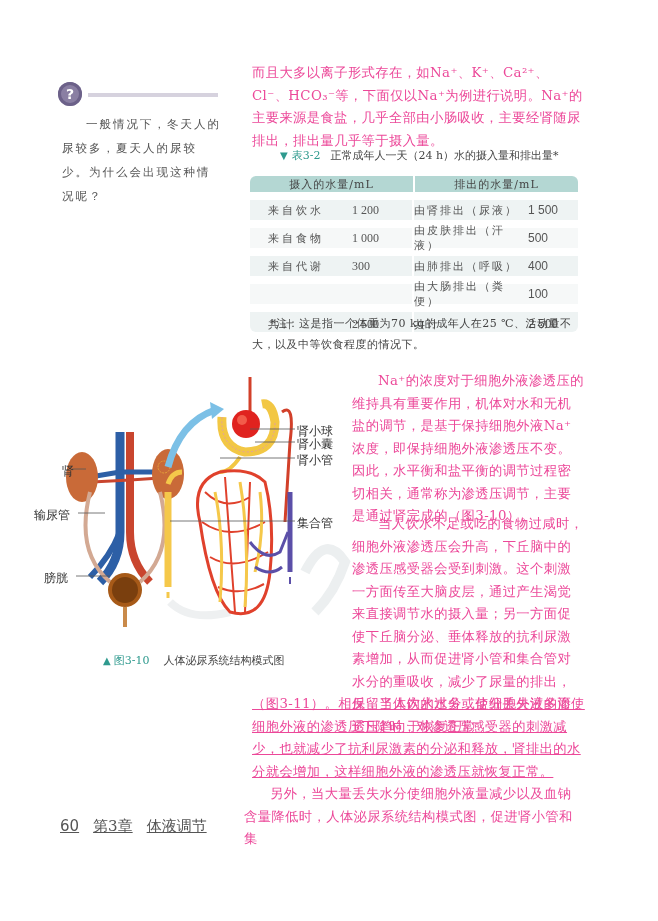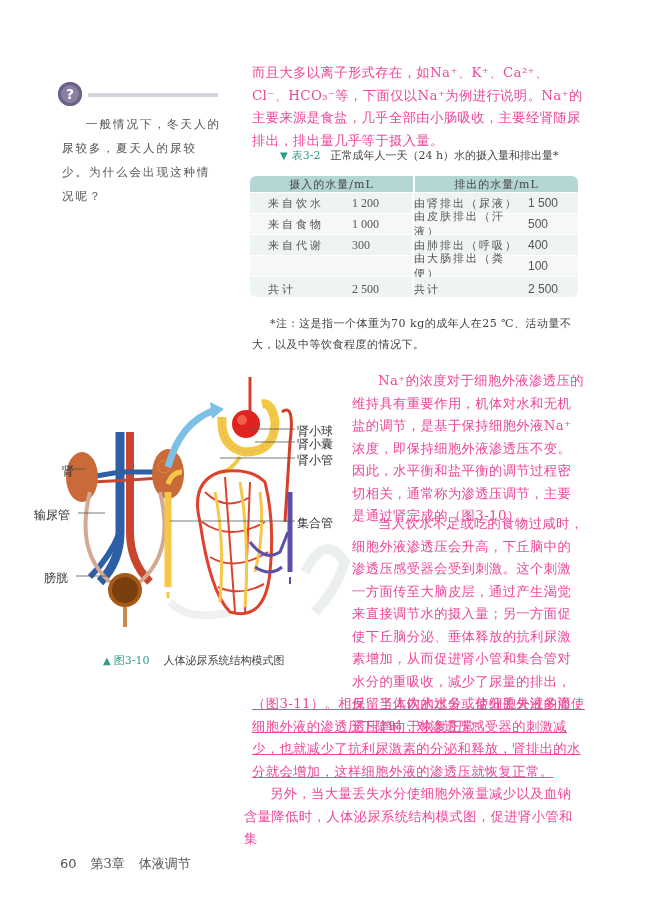--- a/index.html
+++ b/index.html
@@ -35,41 +35,41 @@
   .tbl {
     left:250px; top:176px; width:328px; border-radius:6px; overflow:hidden;
     font-size:11px; color:#555;
   }
   .tbl-head { display:flex; height:16px; }
   .tbl-head div {
     flex:1; background:#b4d7d3; display:flex; align-items:center; justify-content:center;
     letter-spacing:1px; color:#444;
   }
   .tbl-head div + div { margin-left:2px; }
-  .tbl-row { display:flex; height:20px; margin-top:1px; }
+  .tbl-row { display:flex; height:20px; margin-top:8px; }
   .tbl-row .cell { flex:1; background:#eef3f3; display:flex; align-items:center; }
   .tbl-row .cell + .cell { margin-left:2px; }
   .tbl-row.alt .cell { background:#f6f8f8; }
   .c-label { letter-spacing:3px; }
   .lcell .c-label { width:84px; padding-left:18px; }
   .lcell .c-val { font-family:"Liberation Serif",serif; font-size:12px; }
   .rcell .c-label { width:114px; letter-spacing:2px; }
   .rcell .c-val { font-family:Liberation Sans, sans-serif; font-size:12px; width:50px; text-align:left; }
   .tbl-foot .cell { height:24px; }
 
   .note { left:252px; top:313px; width:330px; font-size:11px; line-height:21px; color:#444; text-indent:18px; letter-spacing:0.5px; }
 
   
   .fig { left:50px; top:372px; width:320px; height:260px; }
   .flabel { font-size:12px; color:#333; white-space:nowrap; font-family:"DejaVu Sans",sans-serif; }
   .fcap { left:103px; top:653px; font-size:11px; color:#444; white-space:nowrap; }
   .fcap .tri { color:#2f9a8e; font-family:"DejaVu Sans",sans-serif; font-size:10px; margin-right:3px; }
   .fcap .num { color:#2f9a8e; margin-right:14px; }
 
-  .footer { left:60px; top:855px; font-size:13px; color:#555; white-space:nowrap; }
+  .footer { left:60px; top:817px; font-size:15px; color:#555; white-space:nowrap;text-decoration:underline; }
   .footer .pg { font-family:"DejaVu Sans",sans-serif; margin-right:14px; }
   .footer .ch { margin-right:14px; }
 </style>
 </head>
 <body>
 
 <div class="abs q-icon">
     <span>?</span>
   </div>
 <div class="abs q-bar"></div>

